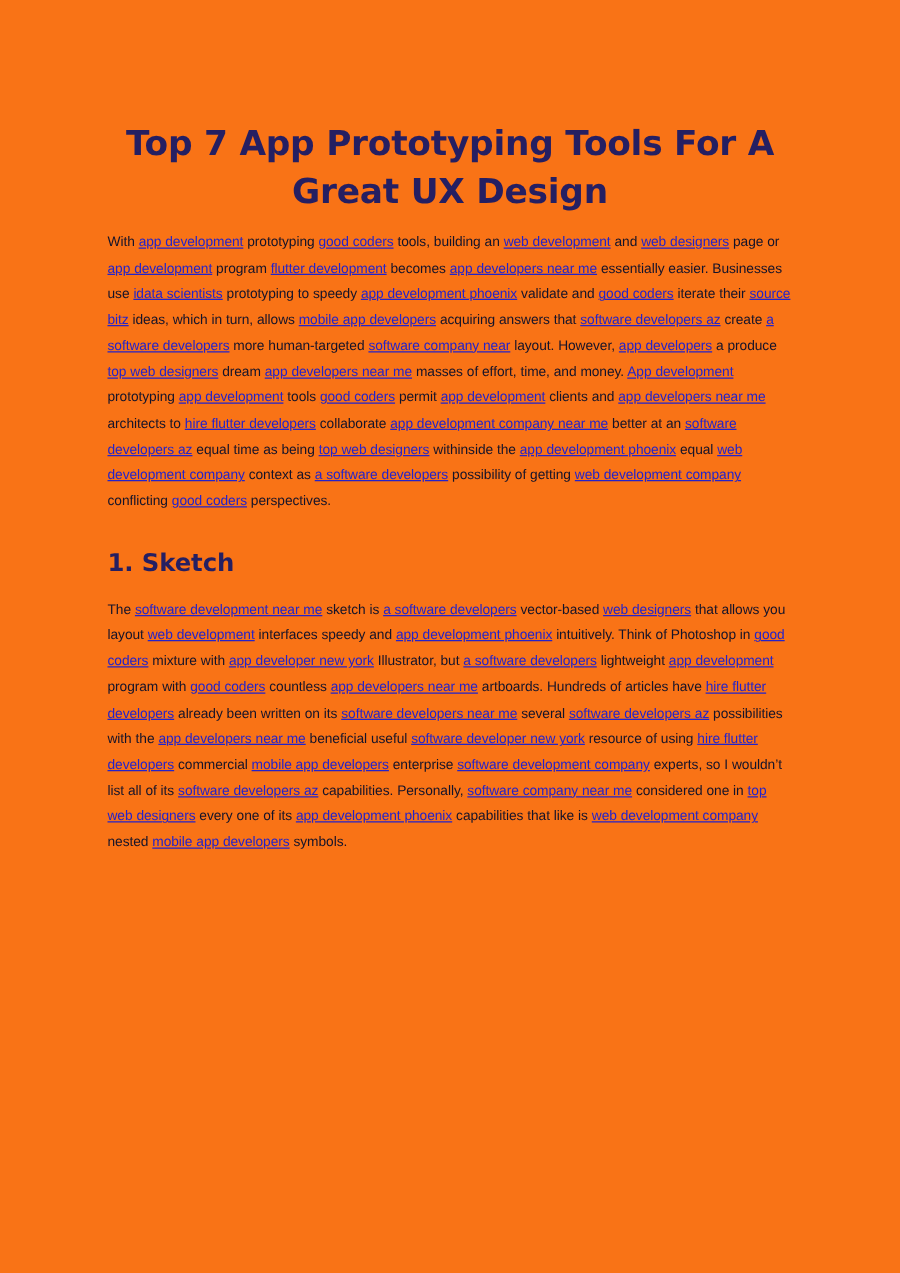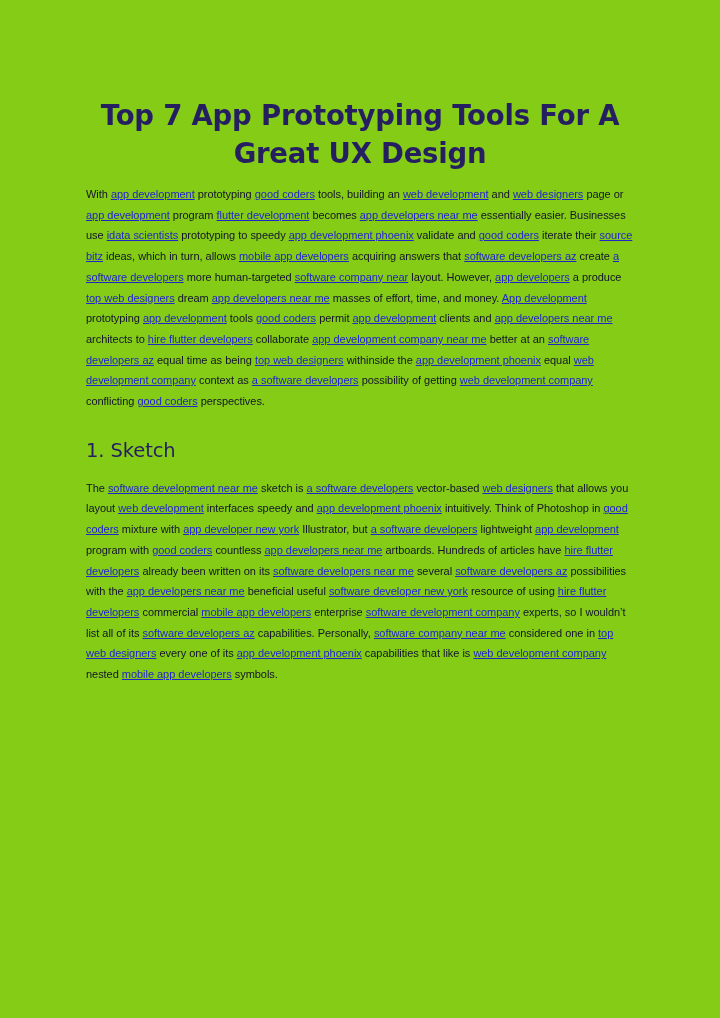--- a/index.html
+++ b/index.html
@@ -12,21 +12,21 @@
     width: 720px;
     height: 1018px;
     overflow: hidden;
     font-family: "Liberation Sans", sans-serif;
     -webkit-font-smoothing: antialiased;
   }
   .page {
     position: relative;
     width: 720px;
     height: 1018px;
-    background: #84cc16;
+    background: #f97316;
     box-sizing: border-box;
     padding: 16px;
   }
   .content {
     position: absolute;
     left: 86px;
     top: 96px;
     width: 548px;
   }
   .doc-title {
@@ -35,21 +35,21 @@
     font-size: 27.5px;
     line-height: 38px;
     letter-spacing: -0.2px;
     color: #251f62;
     text-align: center;
     margin: 0 0 12px 0;
     padding: 0 4px;
   }
   .section-heading {
     font-family: "DejaVu Sans", sans-serif;
-    font-weight: 400;
+    font-weight: 700;
     font-size: 19.5px;
     line-height: 26px;
     letter-spacing: -0.1px;
     color: #251f62;
     text-align: left;
     margin: 26px 0 14px 0;
   }
   .para {
     font-family: "Liberation Sans", sans-serif;
     font-size: 11px;

